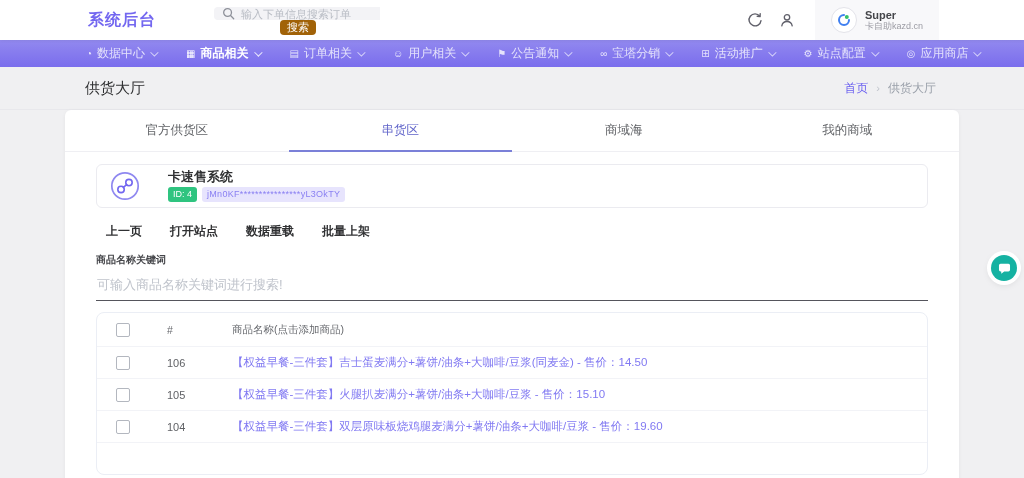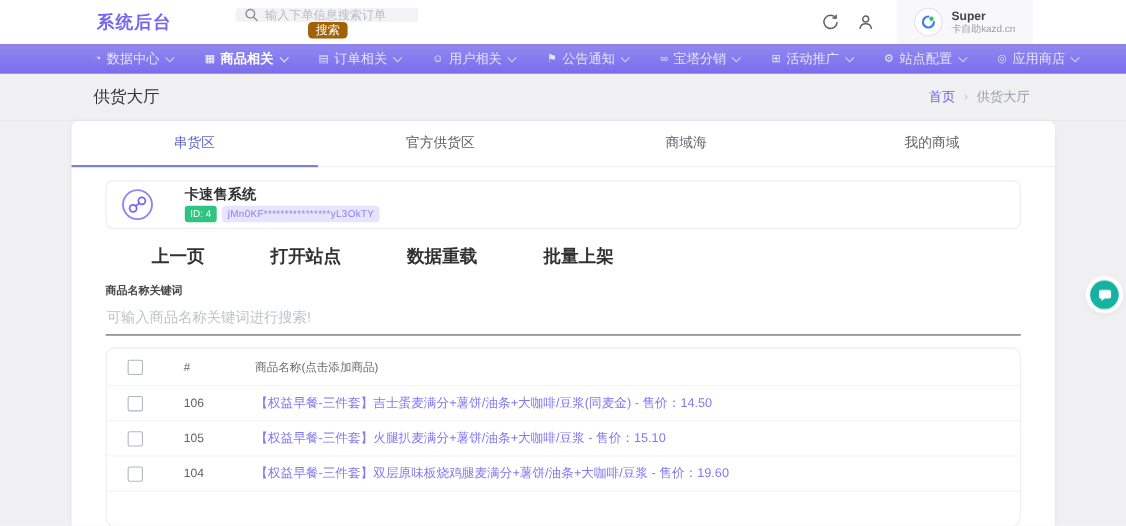--- a/index.html
+++ b/index.html
@@ -95,22 +95,22 @@
     border: 1px solid #ebebf0; border-radius: 6px; padding: 7px 13px;
     display: flex; align-items: center; gap: 28px; height: 44px;
   }
   .sup-name { font-size: 13px; font-weight: bold; color: #303133; line-height: 1.1; }
   .badges { display: flex; gap: 5px; margin-top: 3px; }
   .badge { font-size: 9px; line-height: 1; padding: 3px 5px; border-radius: 3px; }
   .badge-green { background: #2fc480; color: #fff; }
   .badge-purple { background: #e7e4fd; color: #8a80f2; letter-spacing: .3px; }
 
   .actions-row { display: flex; gap: 28px; padding: 15px 10px 11px; }
-  .text-btn { background: none; border: none; font-size: 16px; font-weight: bold;
-    color: #303133; cursor: pointer; font-family: "Liberation Sans", sans-serif; margin-left: 32px; }
+  .text-btn { background: none; border: none; font-size: 12px; font-weight: bold;
+    color: #303133; cursor: pointer; font-family: "Liberation Sans", sans-serif; }
 
   .filter-label { font-size: 10px; font-weight: bold; color: #45464a; padding: 2px 0 0; }
   .keyword-input {
     width: 100%; border: none; border-bottom: 1px solid #55555c; outline: none;
     font-size: 13px; padding: 10px 1px 8px; color: #303133; background: transparent;
     font-family: "Liberation Sans", sans-serif;
   }
   .keyword-input::placeholder { color: #bfc3cb; }
 
   
@@ -236,22 +236,22 @@
   <div class="crumbs">
     <span class="crumb-home">首页</span>
     <span class="crumb-sep">›</span>
     <span class="crumb-cur">供货大厅</span>
   </div>
 </div>
 
 <main class="panel">
 
   <div class="tabs">
+    <div class="tab">官方供货区</div>
     <div class="tab active">串货区</div>
-    <div class="tab">官方供货区</div>
     <div class="tab">商域海</div>
     <div class="tab">我的商域</div>
   </div>
 
   <div class="panel-body">
 
     <div class="supplier-card">
       <svg width="30" height="30" viewBox="0 0 28 28">
         <circle cx="14" cy="14" r="12.3" fill="#fff" stroke="#8f88f0" stroke-width="1.6"></circle>
         <circle cx="10.3" cy="17.2" r="3" fill="none" stroke="#7367f0" stroke-width="1.5"></circle>

